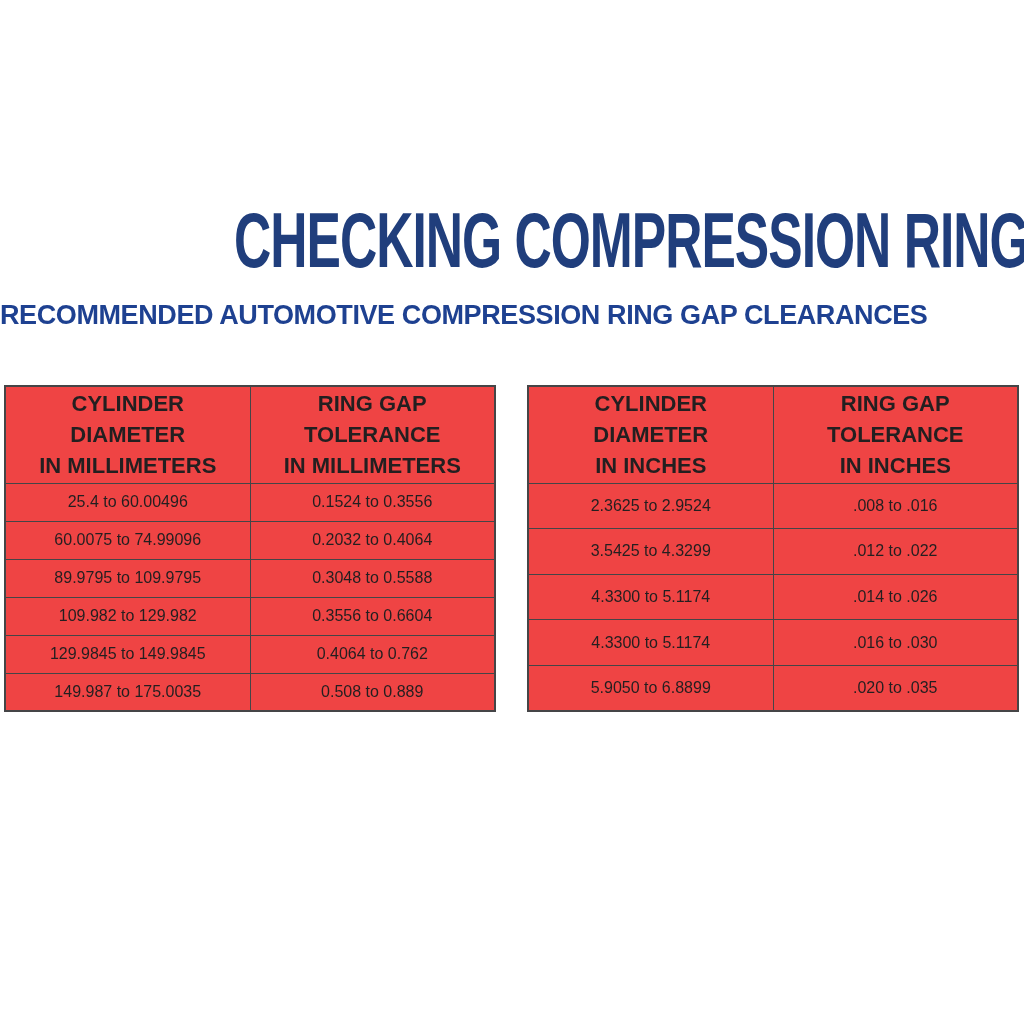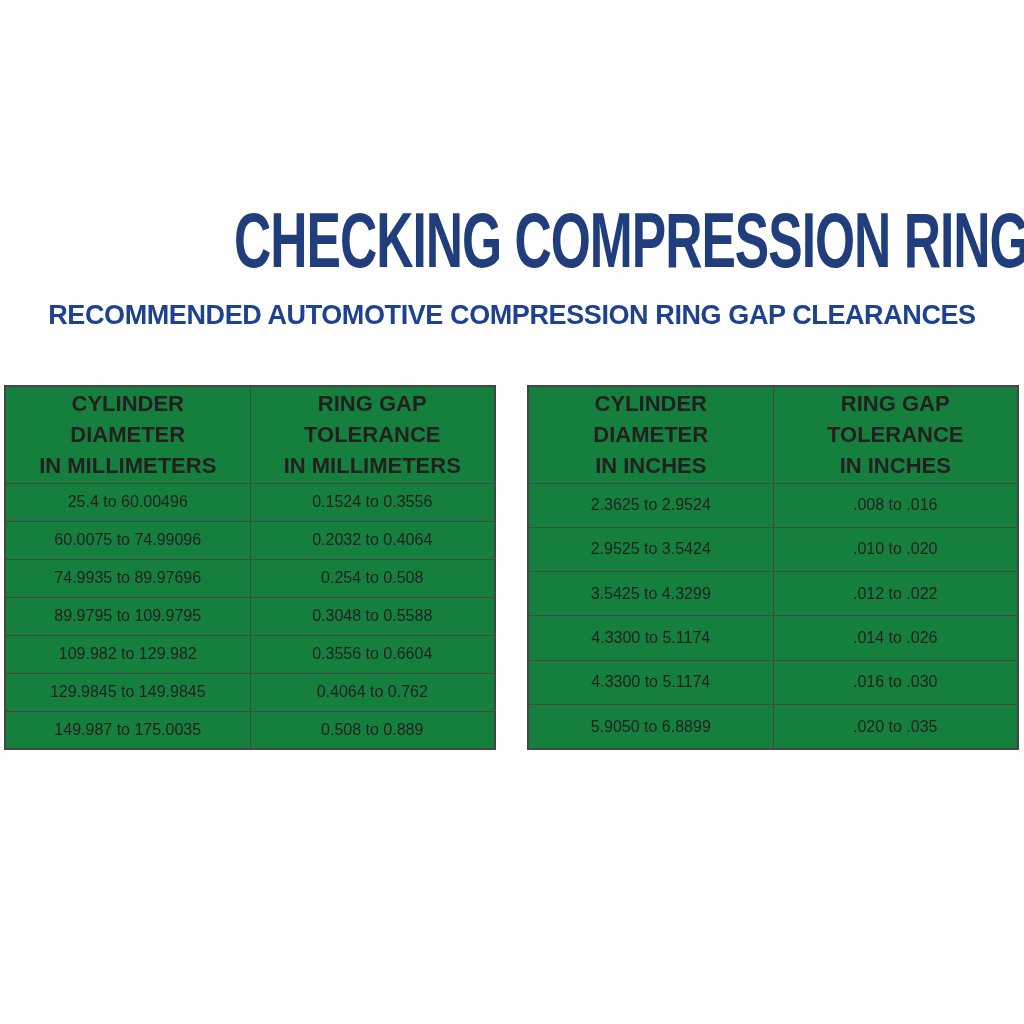--- a/index.html
+++ b/index.html
@@ -26,41 +26,41 @@
     letter-spacing: -1.5px;
     color: var(--title-color, #203e7c);
     transform: scaleX(0.67);
     transform-origin: 50% 50%;
   }
 
   .subtitle {
     position: absolute;
     top: 300px; left: 0;
     width: 1024px;
-    text-align: center;
+    text-align: left;
     font-size: 27px;
     font-weight: bold;
     letter-spacing: -0.4px;
     color: var(--subtitle-color, #1e4191);
     white-space: nowrap;
   }
 
   .tables {
     position: absolute;
     top: 385px; left: 4px;
     width: 1015px;
     display: flex;
     gap: 31px;
   }
   table.gap-table {
     flex: 1;
     border-collapse: collapse;
     table-layout: fixed;
     border: 2px solid var(--table-border, #454547);
-    background: #15803d;
+    background: #ef4444;
   }
   table.gap-table th,
   table.gap-table td {
     border: 1.5px solid var(--table-border, #454547);
     text-align: center;
     vertical-align: middle;
     color: var(--text-color, #231f20);
     width: 50%;
   }
   table.gap-table th {
@@ -103,24 +103,20 @@
       <tbody>
         <tr>
           <td>25.4 to 60.00496</td>
           <td>0.1524 to 0.3556</td>
         </tr>
         <tr>
           <td>60.0075 to 74.99096</td>
           <td>0.2032 to 0.4064</td>
         </tr>
         <tr>
-          <td>74.9935 to 89.97696</td>
-          <td>0.254 to 0.508</td>
-        </tr>
-        <tr>
           <td>89.9795 to 109.9795</td>
           <td>0.3048 to 0.5588</td>
         </tr>
         <tr>
           <td>109.982 to 129.982</td>
           <td>0.3556 to 0.6604</td>
         </tr>
         <tr>
           <td>129.9845 to 149.9845</td>
           <td>0.4064 to 0.762</td>
@@ -142,24 +138,20 @@
 TOLERANCE
 IN INCHES</th>
         </tr>
       </thead>
       <tbody>
         <tr>
           <td>2.3625 to 2.9524</td>
           <td>.008 to .016</td>
         </tr>
         <tr>
-          <td>2.9525 to 3.5424</td>
-          <td>.010 to .020</td>
-        </tr>
-        <tr>
           <td>3.5425 to 4.3299</td>
           <td>.012 to .022</td>
         </tr>
         <tr>
           <td>4.3300 to 5.1174</td>
           <td>.014 to .026</td>
         </tr>
         <tr>
           <td>4.3300 to 5.1174</td>
           <td>.016 to .030</td>

